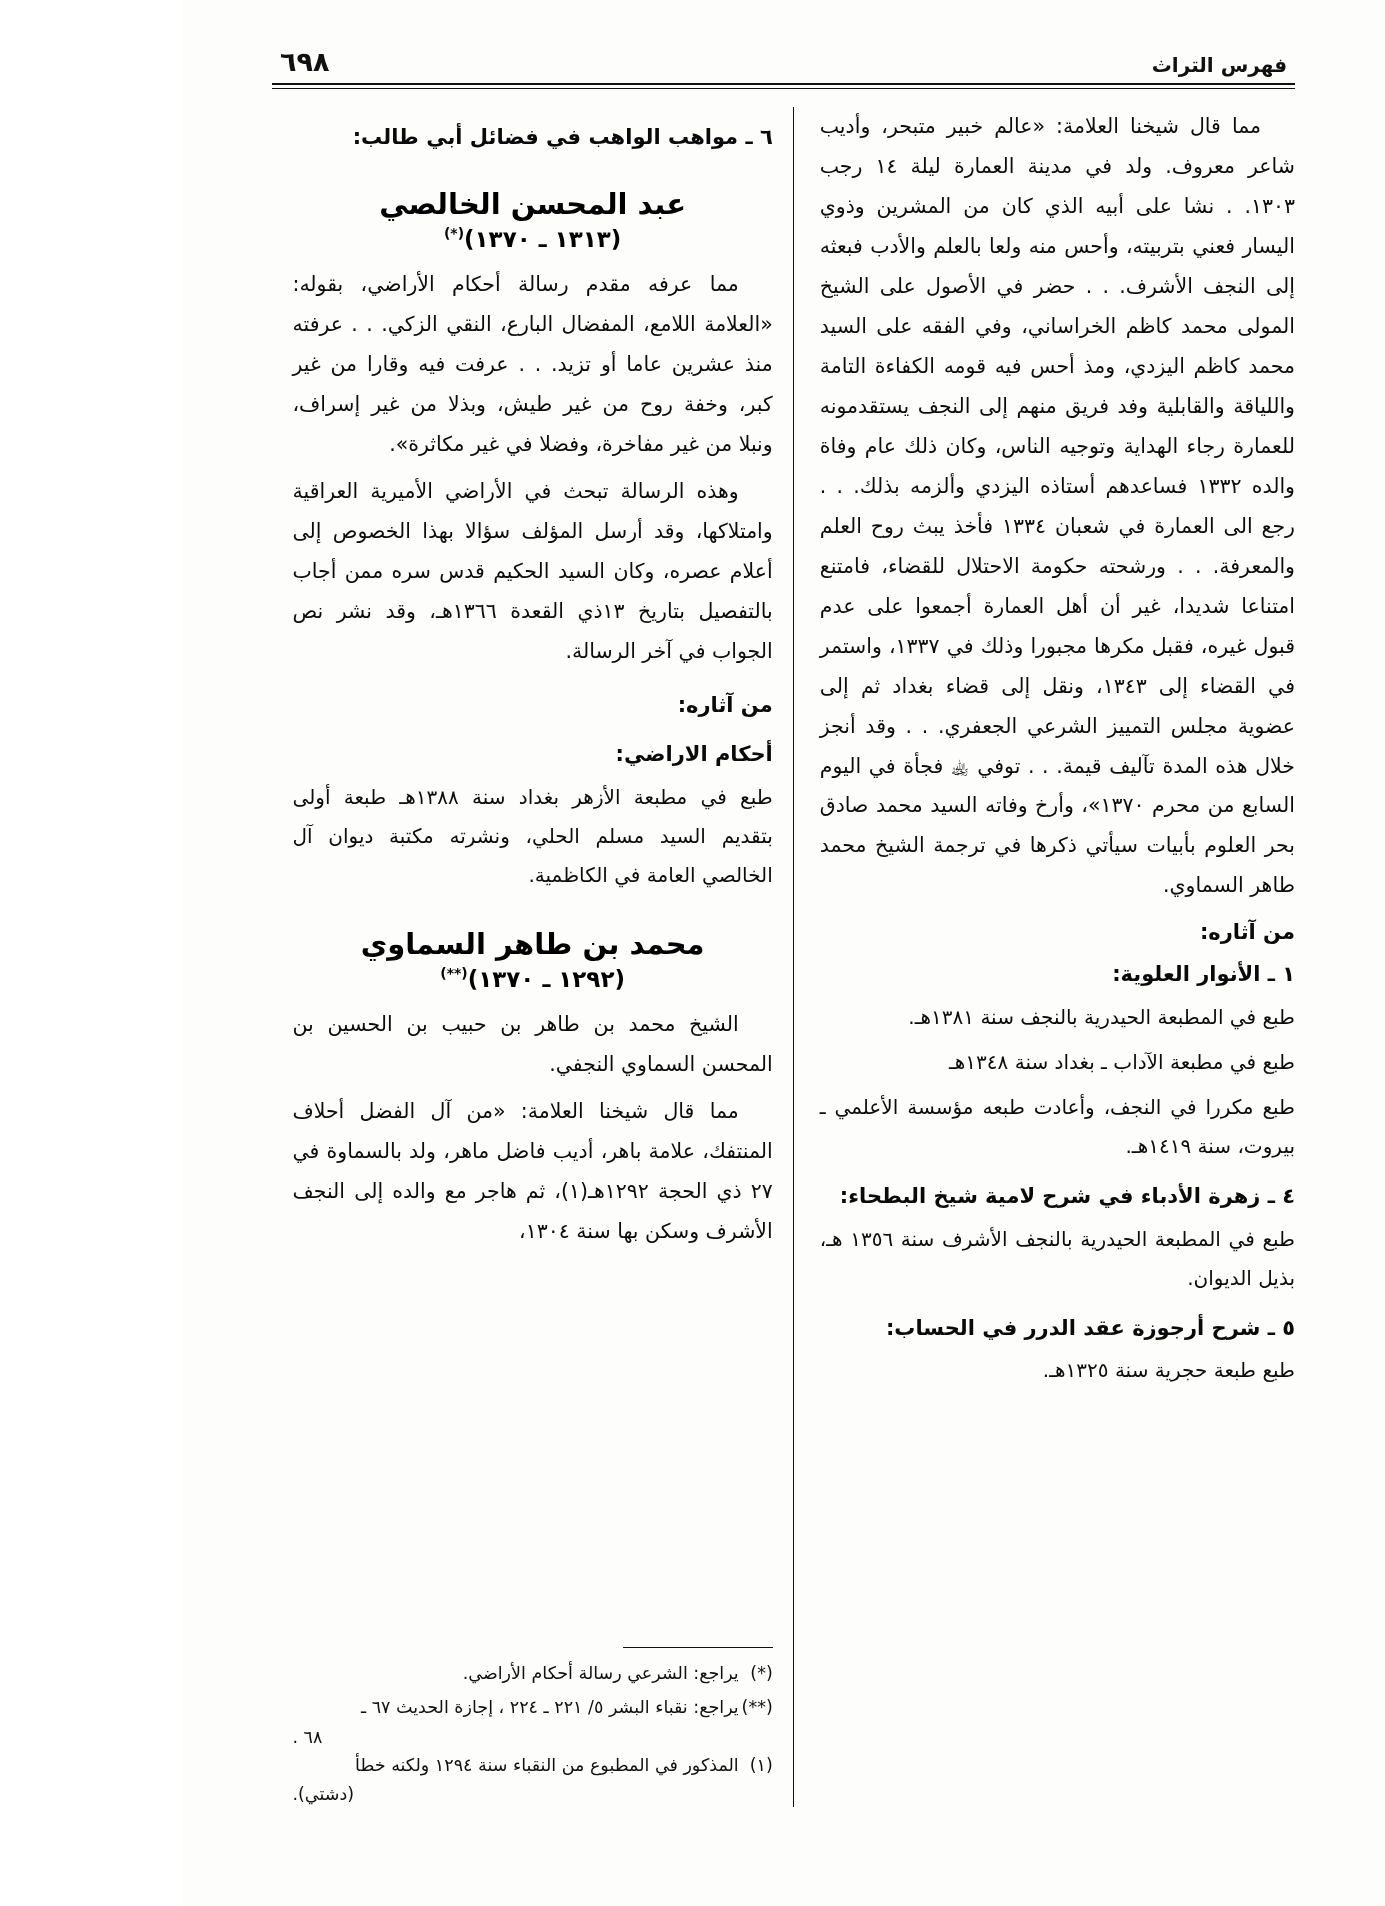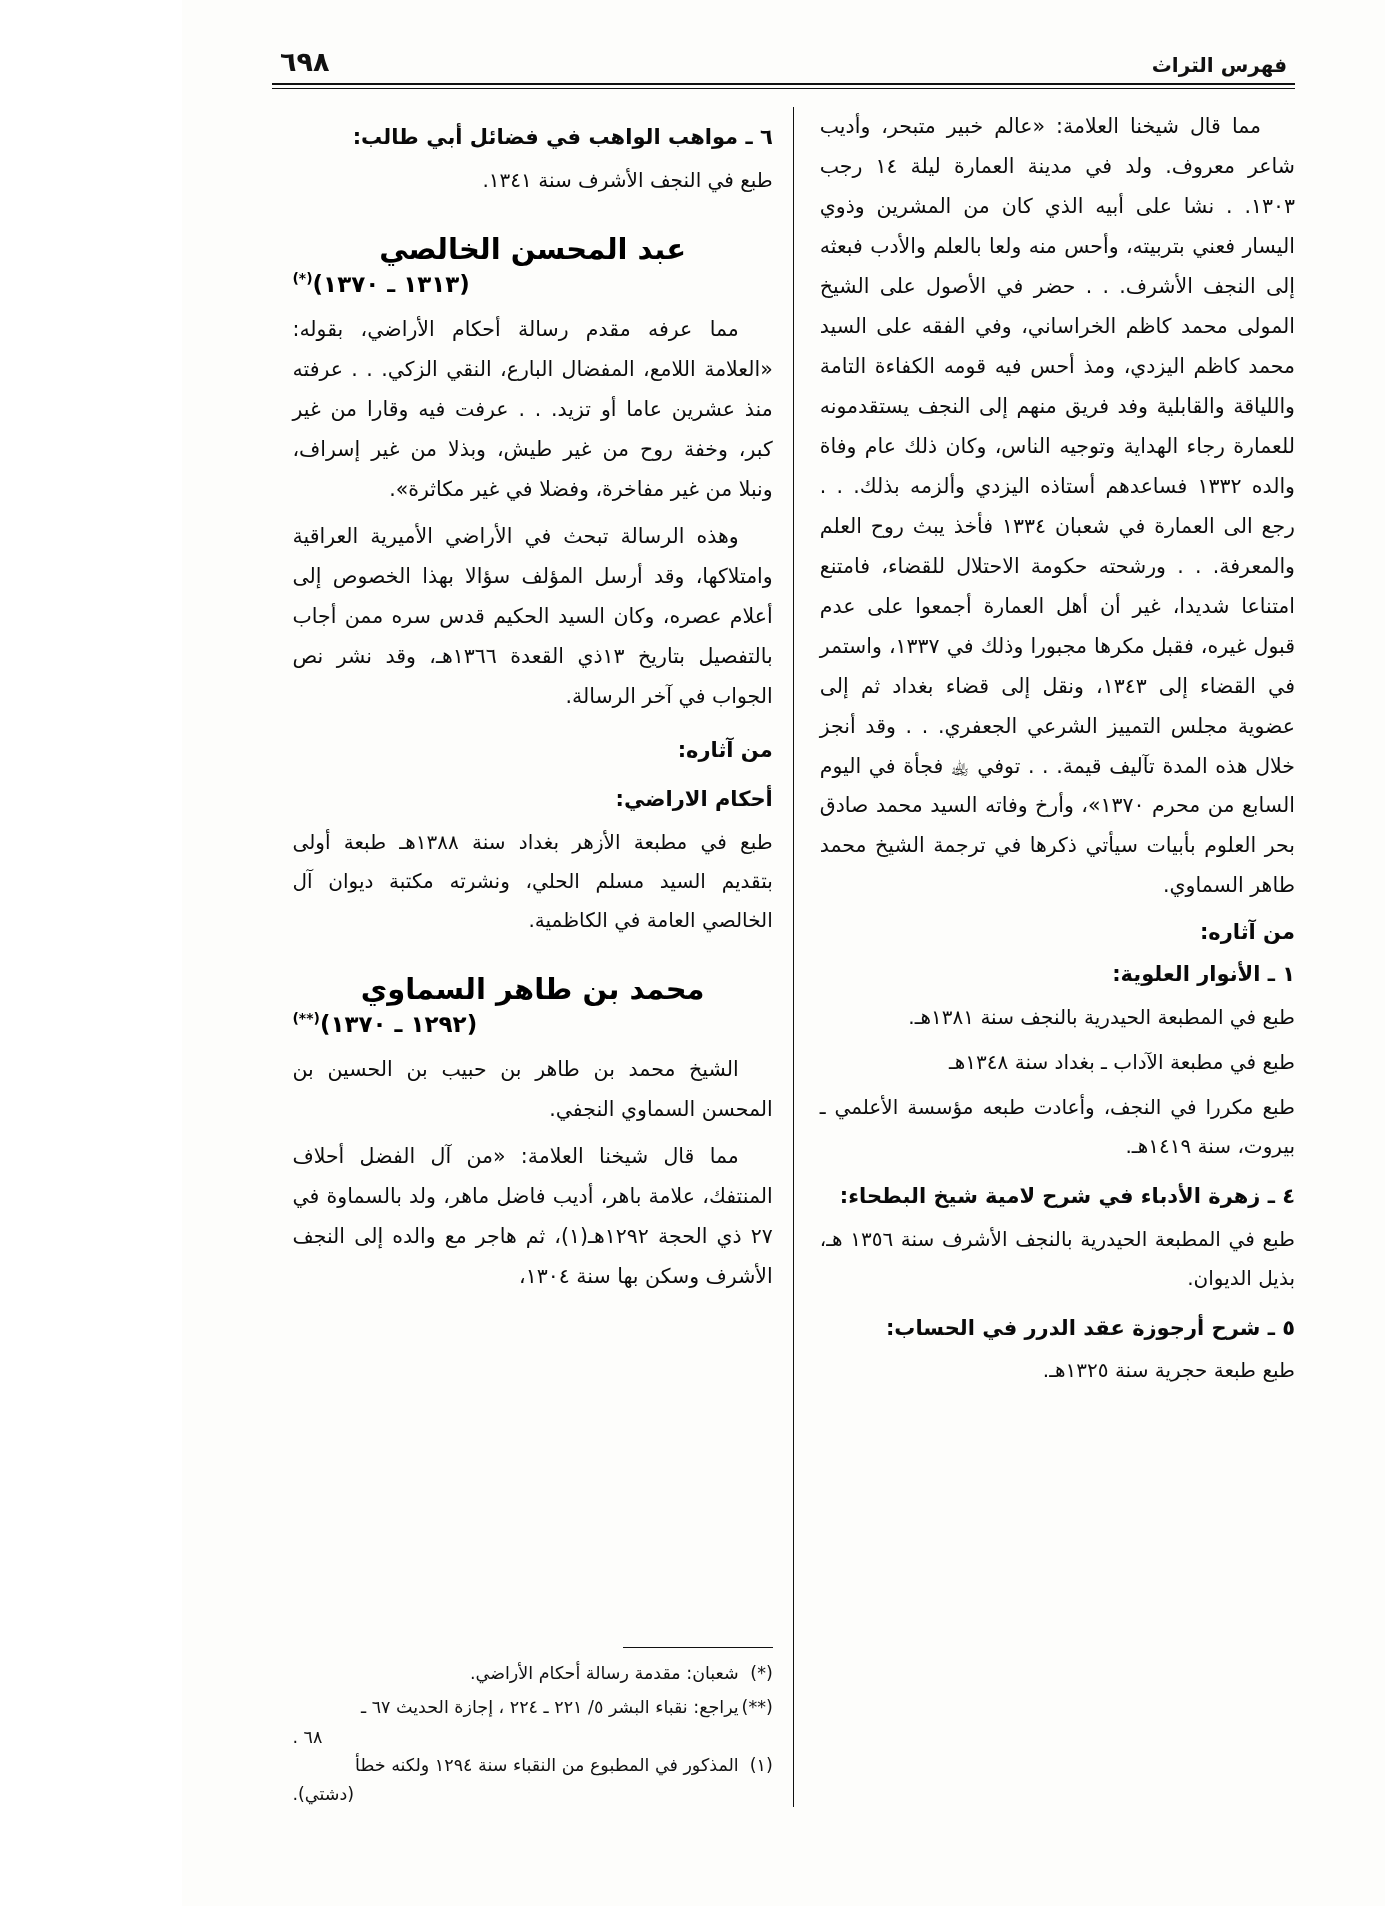--- a/index.html
+++ b/index.html
@@ -108,21 +108,21 @@
     font-size: 29px;
     font-weight: bold;
     text-align: center;
     margin: 26px 0 4px 0;
     color: #000;
     letter-spacing: 0px;
   }
   .entry-dates {
     font-size: 23px;
     font-weight: bold;
-    text-align: left;
+    text-align: center;
     margin: 0 0 14px 0;
     color: #000;
   }
   .entry-dates sup {
     font-size: 14px;
     vertical-align: super;
   }
   .spacer {
     flex: 1 1 auto;
   }
@@ -186,21 +186,20 @@
       <p class="work-desc">طبع في المطبعة الحيدرية بالنجف الأشرف سنة ١٣٥٦ هـ، بذيل الديوان.</p>
 
       <div class="work-title">٥ ـ شرح أرجوزة عقد الدرر في الحساب:</div>
       <p class="work-desc">طبع طبعة حجرية سنة ١٣٢٥هـ.</p>
 
     </div>
 
     <div class="col left">
 
       <div class="work-title">٦ ـ مواهب الواهب في فضائل أبي طالب:</div>
-      <p class="work-desc">طبع في النجف الأشرف سنة ١٣٤١.</p>
 
       <div class="entry-name">عبد المحسن الخالصي</div>
       <div class="entry-dates">
         <span>(١٣١٣ ـ ١٣٧٠)</span><sup>(*)</sup>
       </div>
 
       <p class="body indent">مما عرفه مقدم رسالة أحكام الأراضي، بقوله: «العلامة اللامع، المفضال البارع، النقي الزكي. . . عرفته منذ عشرين عاما أو تزيد. . . عرفت فيه وقارا من غير كبر، وخفة روح من غير طيش، وبذلا من غير إسراف، ونبلا من غير مفاخرة، وفضلا في غير مكاثرة».</p>
       <p class="body indent">وهذه الرسالة تبحث في الأراضي الأميرية العراقية وامتلاكها، وقد أرسل المؤلف سؤالا بهذا الخصوص إلى أعلام عصره، وكان السيد الحكيم قدس سره ممن أجاب بالتفصيل بتاريخ ١٣ذي القعدة ١٣٦٦هـ، وقد نشر نص الجواب في آخر الرسالة.</p>
 
       <div class="heading-sub">من آثاره:</div>
@@ -214,21 +213,21 @@
 
       <p class="body indent">الشيخ محمد بن طاهر بن حبيب بن الحسين بن المحسن السماوي النجفي.</p>
       <p class="body indent">مما قال شيخنا العلامة: «من آل الفضل أحلاف المنتفك، علامة باهر، أديب فاضل ماهر، ولد بالسماوة في ٢٧ ذي الحجة ١٢٩٢هـ(١)، ثم هاجر مع والده إلى النجف الأشرف وسكن بها سنة ١٣٠٤،</p>
 
       <div class="spacer"></div>
 
       <div class="footnotes">
         <hr class="fn-rule">
 
         <p class="fn">
-          <span class="marker">(*)</span><span>شعبان: مقدمة رسالة أحكام الأراضي.</span>
+          <span class="marker">(*)</span><span>يراجع: الشرعي رسالة أحكام الأراضي.</span>
         </p>
 
         <p class="fn">
           <span class="marker">(**)</span><span>يراجع: نقباء البشر ٥/ ٢٢١ ـ ٢٢٤ ، إجازة الحديث ٦٧ ـ</span>
         </p>
         <p class="fn-cont">٦٨ .</p>
 
         <p class="fn">
           <span class="marker">(١)</span><span>المذكور في المطبوع من النقباء سنة ١٢٩٤ ولكنه خطأ</span>
         </p>

